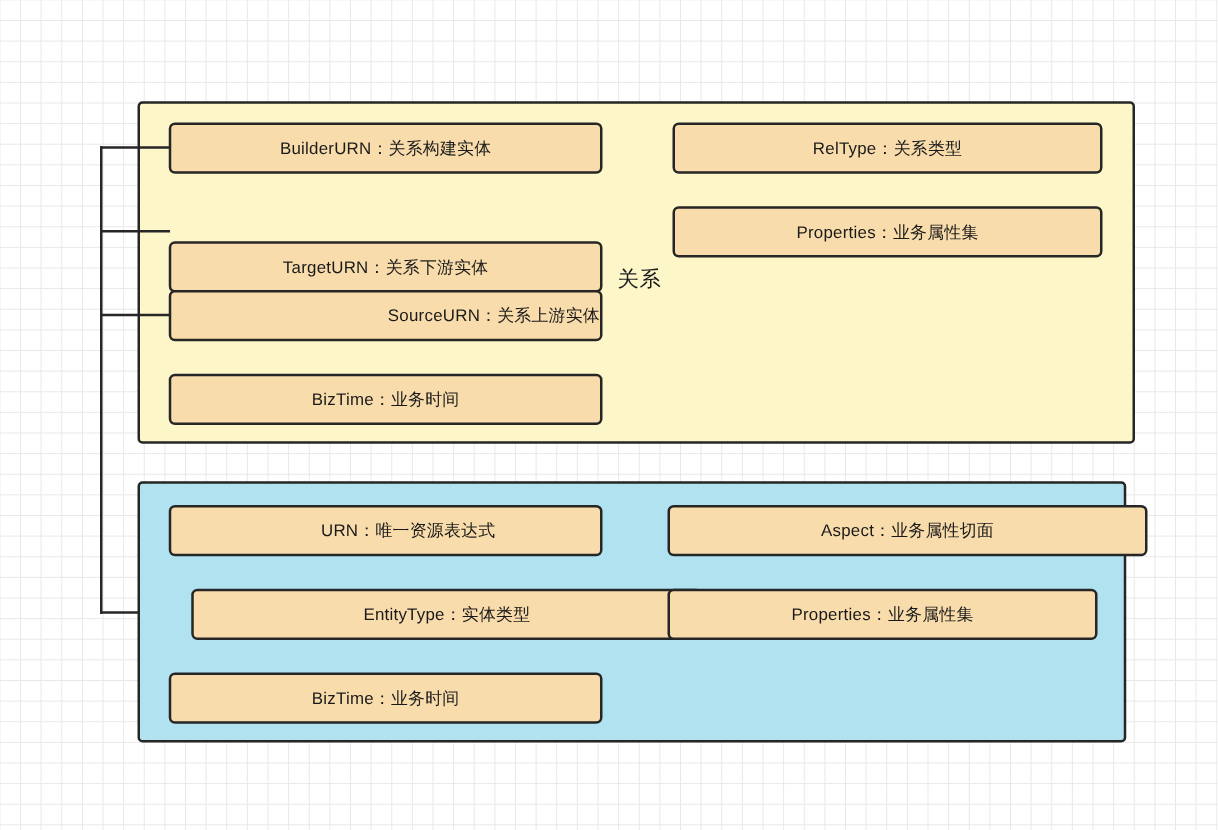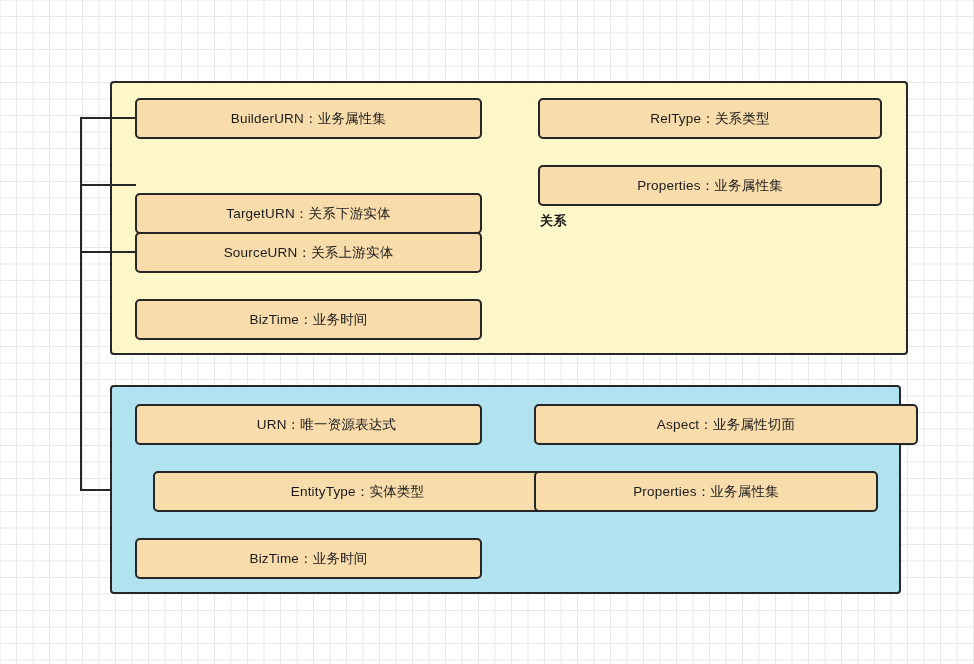--- a/index.html
+++ b/index.html
@@ -33,26 +33,25 @@
     box-sizing: border-box;
   }
   .group-relation {
     background-color: #fdf6c8;
   }
   .group-entity {
     background-color: #b0e3ef;
   }
   .group-label {
     position: absolute;
-    font-size: 13px;
-    font-weight: bold;
+    font-size: 17px;
+    font-weight: normal;
     color: #1a1a1a;
     white-space: nowrap;
     letter-spacing: 0.5px;
-    margin-left: 46px;
   }
   .field-box {
     position: absolute;
     background-color: #f9dcab;
     border: 2px solid #262626;
     border-radius: 5px;
     box-sizing: border-box;
     display: flex;
     align-items: center;
     justify-content: center;
@@ -78,26 +77,26 @@
 <div id="canvas">
 
   <div class="group-box group-relation" id="group-relation" style="left: 110px; top: 81px; width: 798px; height: 274px; background-color: rgb(253, 246, 200);"></div>
   <div class="group-label" id="group-relation-label" style="left: 494px; top: 212px;">关系</div>
 
   <div class="group-box group-entity" id="group-entity" style="left: 110px; top: 385px; width: 791px; height: 209px; background-color: rgb(176, 227, 239);"></div>
   <div class="group-label" id="group-entity-label" style="left: 491px; top: 483px;">实体</div>
 
   <div id="fields-layer">
       <div class="field-box" style="left: 135px; top: 98px; width: 347px; height: 41px; background-color: rgb(249, 220, 171);">
-        <span class="field-label">BuilderURN：业务属性集</span>
+        <span class="field-label">BuilderURN：关系构建实体</span>
       </div>
       <div class="field-box" style="left: 135px; top: 165px; width: 347px; height: 41px; background-color: rgb(249, 220, 171); margin-top: 28px;">
         <span class="field-label">TargetURN：关系下游实体</span>
       </div>
-      <div class="field-box" style="left: 135px; top: 232px; width: 347px; height: 41px; background-color: rgb(249, 220, 171);">
+      <div class="field-box" style="left: 135px; top: 232px; width: 347px; height: 41px; background-color: rgb(249, 220, 171); justify-content: flex-end;">
         <span class="field-label">SourceURN：关系上游实体</span>
       </div>
       <div class="field-box" style="left: 135px; top: 299px; width: 347px; height: 41px; background-color: rgb(249, 220, 171);">
         <span class="field-label">BizTime：业务时间</span>
       </div>
       <div class="field-box" style="left: 538px; top: 98px; width: 344px; height: 41px; background-color: rgb(249, 220, 171); text-align: center;">
         <span class="field-label">RelType：关系类型</span>
       </div>
       <div class="field-box" style="left: 538px; top: 165px; width: 344px; height: 41px; background-color: rgb(249, 220, 171);">
         <span class="field-label">Properties：业务属性集</span>

